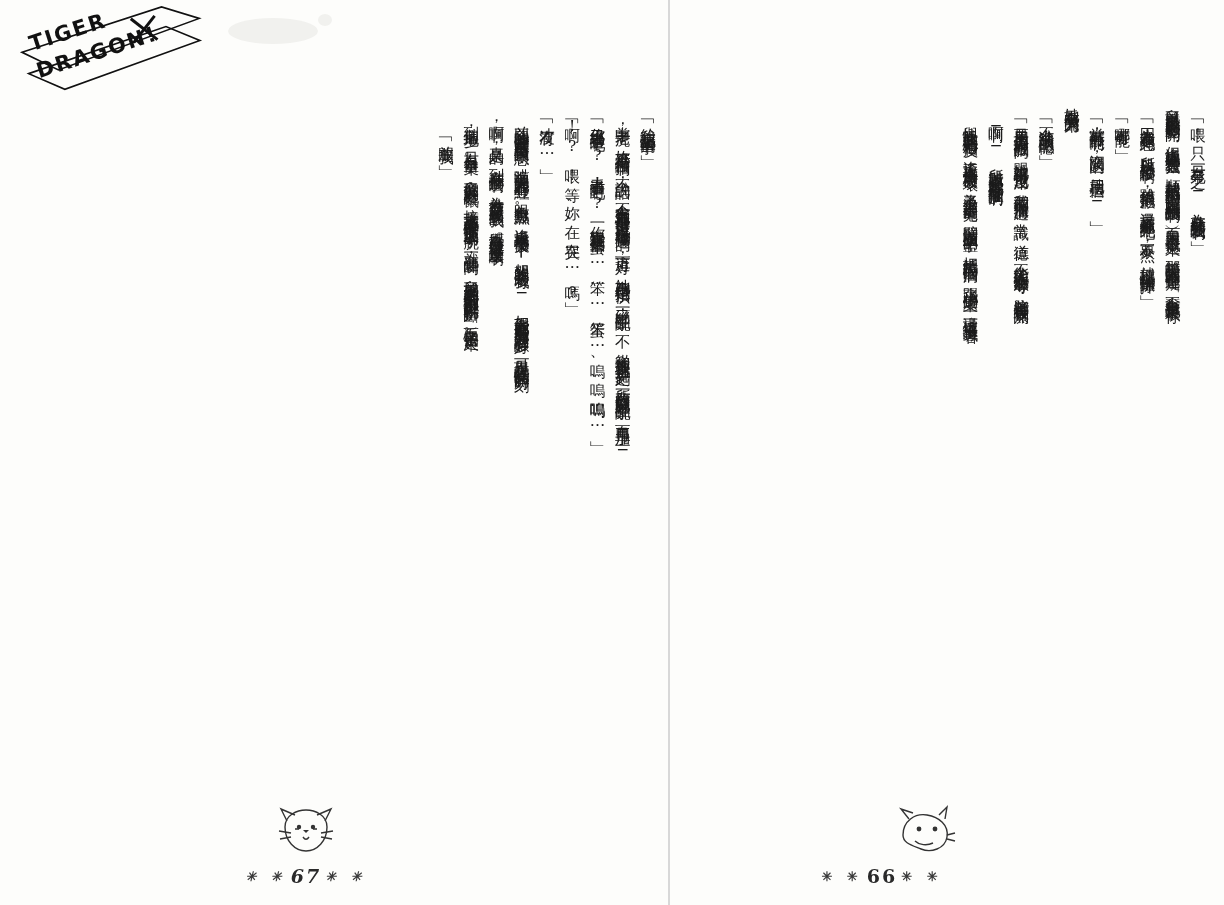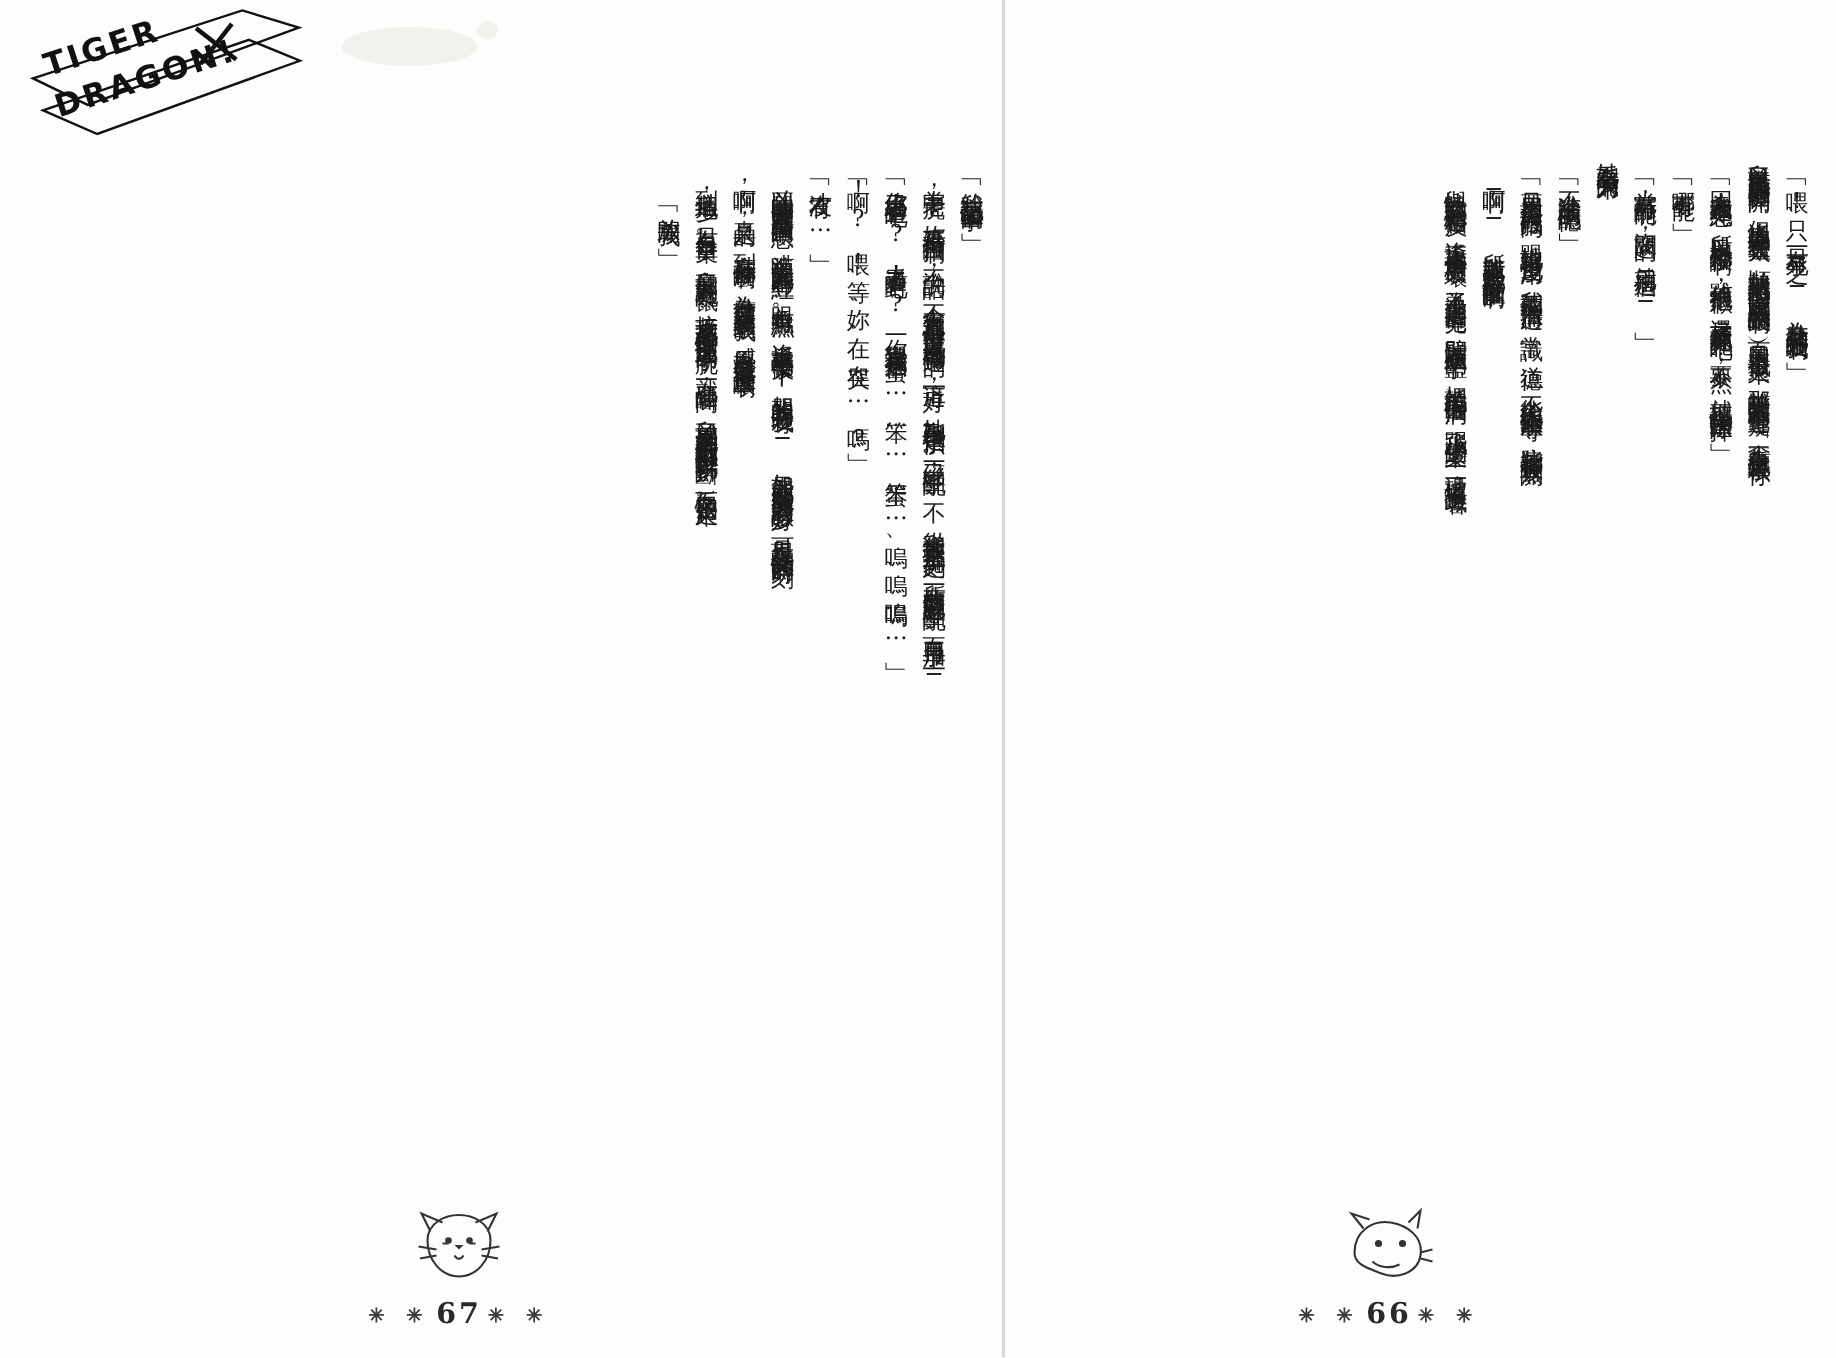--- a/index.html
+++ b/index.html
@@ -75,22 +75,22 @@
     position: absolute;
     bottom: 18px;
     width: 140px;
     text-align: center;
     font-family: "DejaVu Serif", serif;
     font-size: 19px;
     font-weight: bold;
     color: #2a2a2a;
     letter-spacing: 2px;
   }
-  #folio-left  { left: 236px; }
-  #folio-right { left: 856px; margin-top: 17px; }
+  #folio-left  { left: 236px; font-style: italic; }
+  #folio-right { left: 812px; margin-top: 17px; }
 
   .folio .stars {
     font-size: 13px;
     letter-spacing: 5px;
     color: #3a3a3a;
   }
   .folio .num { display: inline-block; margin: 0 4px; vertical-align: middle; }
 
   .mascot {
     position: absolute;

